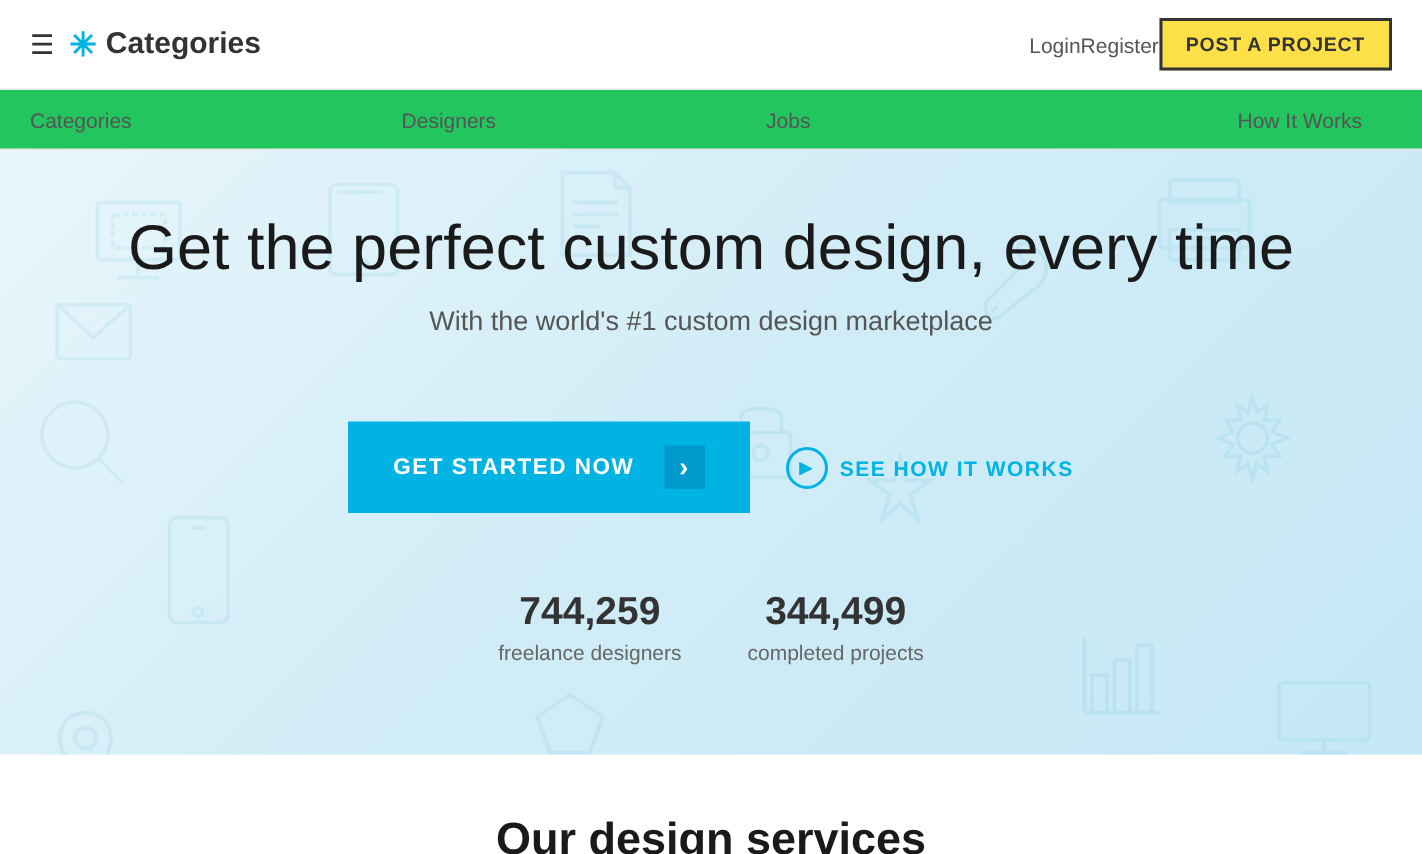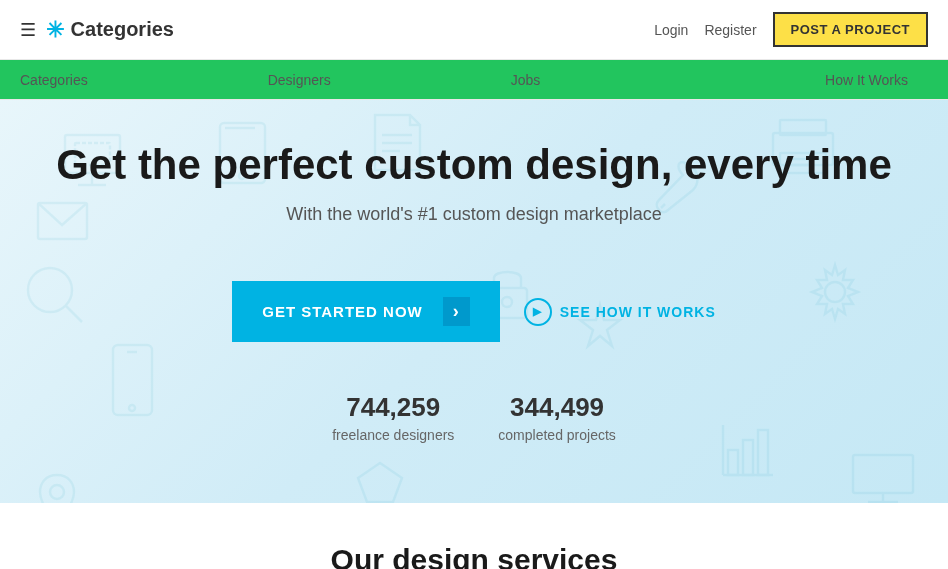--- a/index.html
+++ b/index.html
@@ -36,21 +36,20 @@
       color: #333;
       text-decoration: none;
     }
     .logo-icon {
       color: #00b3e3;
       font-size: 22px;
     }
     .header-right {
       display: flex;
       align-items: center;
-      gap: 16px;
     }
     .header-link {
       font-size: 14px;
       color: #555;
       text-decoration: none;
       cursor: pointer;
     }
     .post-project-btn {
       border: 2px solid #333;
       padding: 8px 16px;
@@ -99,21 +98,21 @@
 
     
     .bg-icons {
       position: absolute;
       top: 0; left: 0; right: 0; bottom: 0;
       pointer-events: none;
     }
 
     .hero-title {
       font-size: 42px;
-      font-weight: 700;
+      font-weight: 400;
       color: #1a1a1a;
       margin-bottom: 14px;
       position: relative;
       z-index: 2;
       line-height: 1.2;
     }
     .hero-subtitle {
       font-size: 18px;
       color: #555;
       margin-bottom: 56px;

